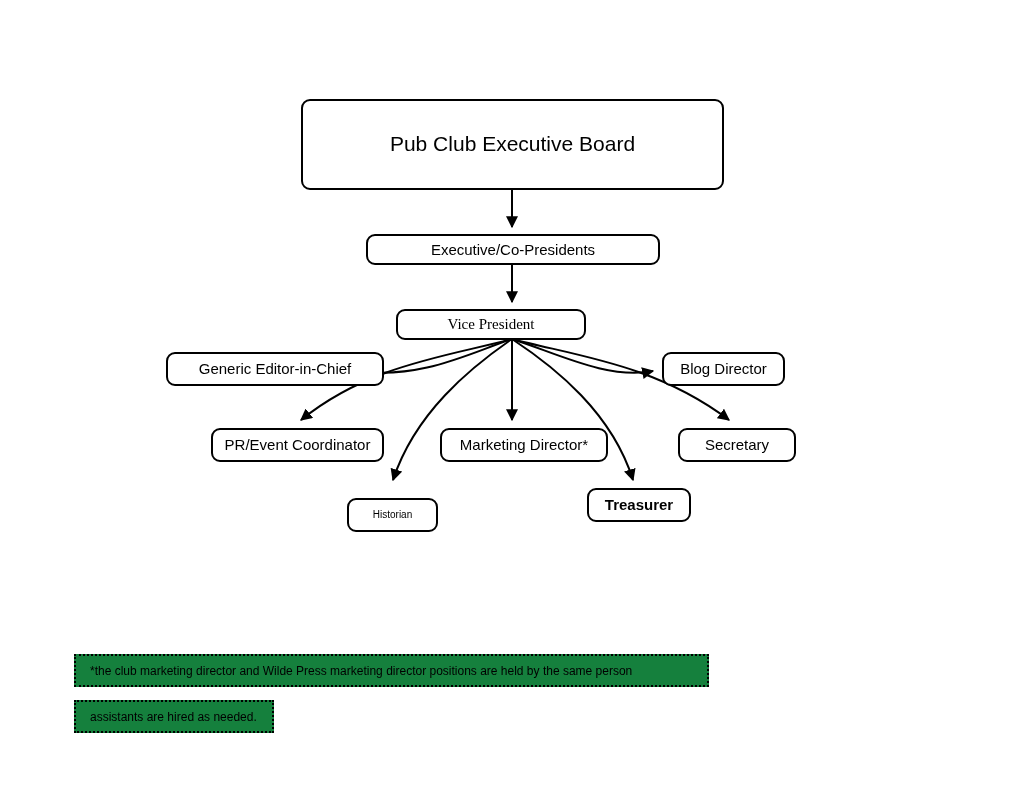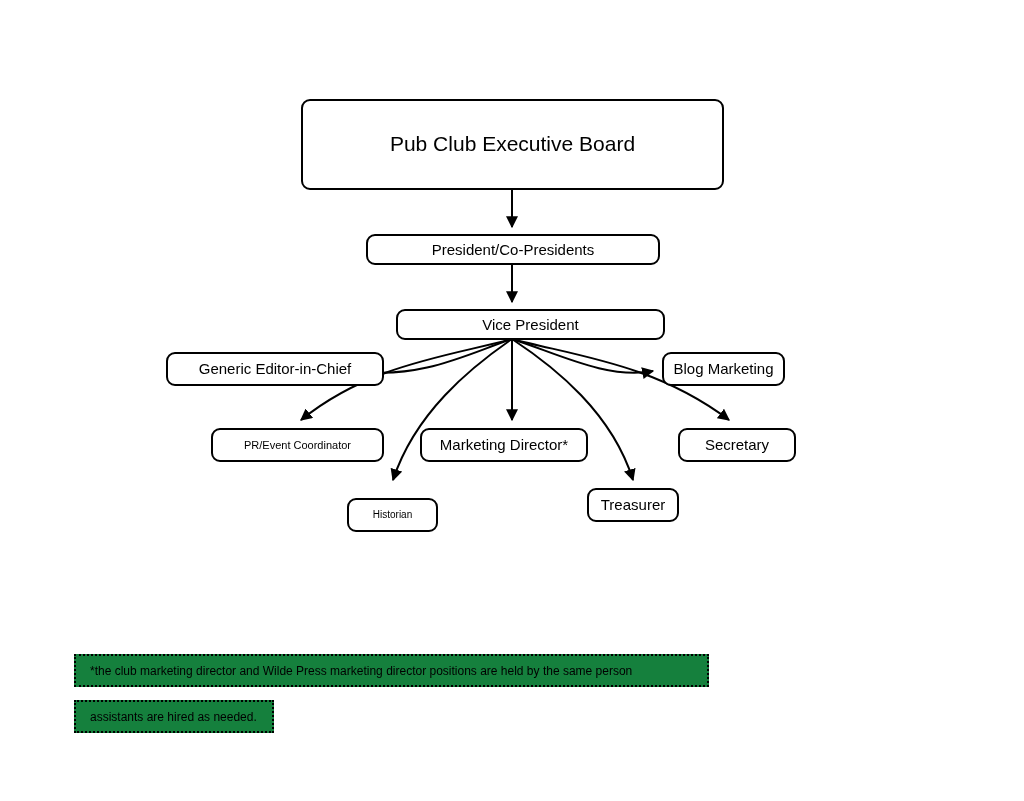--- a/index.html
+++ b/index.html
@@ -42,28 +42,28 @@
     color: #000000;
     z-index: 2;
   }
   .node-label {
     display: block;
     padding: 0 6px;
     white-space: nowrap;
   }
   .n-root       { left: 301px; top: 91px;  width: 423px; height: 91px;  font-size: 21px; }
   .n-president  { left: 366px; top: 226px; width: 294px; height: 31px;  font-size: 15px; }
-  .n-vp         { left: 396px; top: 301px; width: 269px; height: 31px;  font-size: 15px; }
+  .n-vp         { left: 396px; top: 301px; width: 190px; height: 31px;  font-size: 15px; font-family: Liberation Serif, serif; }
   .n-editor     { left: 166px; top: 344px; width: 218px; height: 34px;  font-size: 15px; }
   .n-blog       { left: 662px; top: 344px; width: 123px; height: 34px;  font-size: 15px; }
-  .n-pr         { left: 211px; top: 420px; width: 173px; height: 34px;  font-size: 11px; }
-  .n-marketing  { left: 420px; top: 420px; width: 168px; height: 34px;  font-size: 15px; }
+  .n-pr         { left: 211px; top: 420px; width: 173px; height: 34px;  font-size: 15px; }
+  .n-marketing  { left: 440px; top: 420px; width: 168px; height: 34px;  font-size: 15px; }
   .n-secretary  { left: 678px; top: 420px; width: 118px; height: 34px;  font-size: 15px; }
   .n-historian  { left: 347px; top: 490px; width: 91px;  height: 34px;  font-size: 10px; }
-  .n-treasurer  { left: 587px; top: 480px; width: 92px;  height: 34px;  font-size: 15px; }
+  .n-treasurer  { left: 587px; top: 480px; width: 104px;  height: 34px;  font-size: 15px; font-weight: bold; }
 
   .footnote {
     position: absolute;
     box-sizing: border-box;
     border: 2px dotted #000000;
     background: #15803d;
     display: flex;
     align-items: center;
     font-size: 12px;
     color: #000000;
@@ -106,33 +106,33 @@
     <path d="M 512 331 C 576 348, 655 356, 729 412" fill="none" stroke="#000000" stroke-width="2" marker-end="url(#arrow)"></path>
 
     <path d="M 512 331 C 556 345, 608 372, 653 363" fill="none" stroke="#000000" stroke-width="2" marker-end="url(#arrow)"></path>
   </svg>
 
   <div class="node n-root">
     <span class="node-label">Pub Club Executive Board</span>
   </div>
 
   <div class="node n-president">
-    <span class="node-label">President/Co-Presidents</span>
+    <span class="node-label">Executive/Co-Presidents</span>
   </div>
 
   <div class="node n-vp">
     <span class="node-label">Vice President</span>
   </div>
 
   <div class="node n-editor">
     <span class="node-label">Generic Editor-in-Chief</span>
   </div>
 
   <div class="node n-blog">
-    <span class="node-label">Blog Marketing</span>
+    <span class="node-label">Blog Director</span>
   </div>
 
   <div class="node n-pr">
     <span class="node-label">PR/Event Coordinator</span>
   </div>
 
   <div class="node n-marketing">
     <span class="node-label">Marketing Director*</span>
   </div>
 

